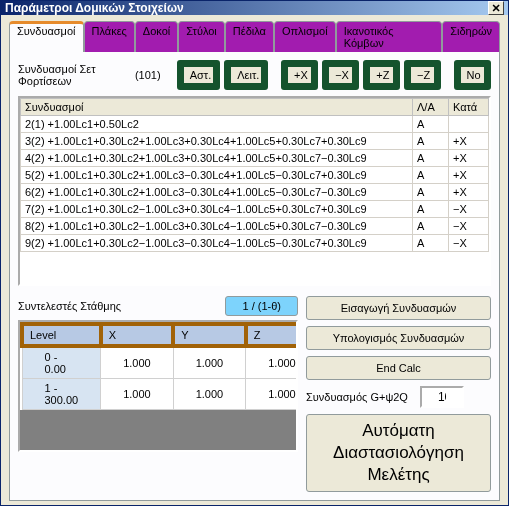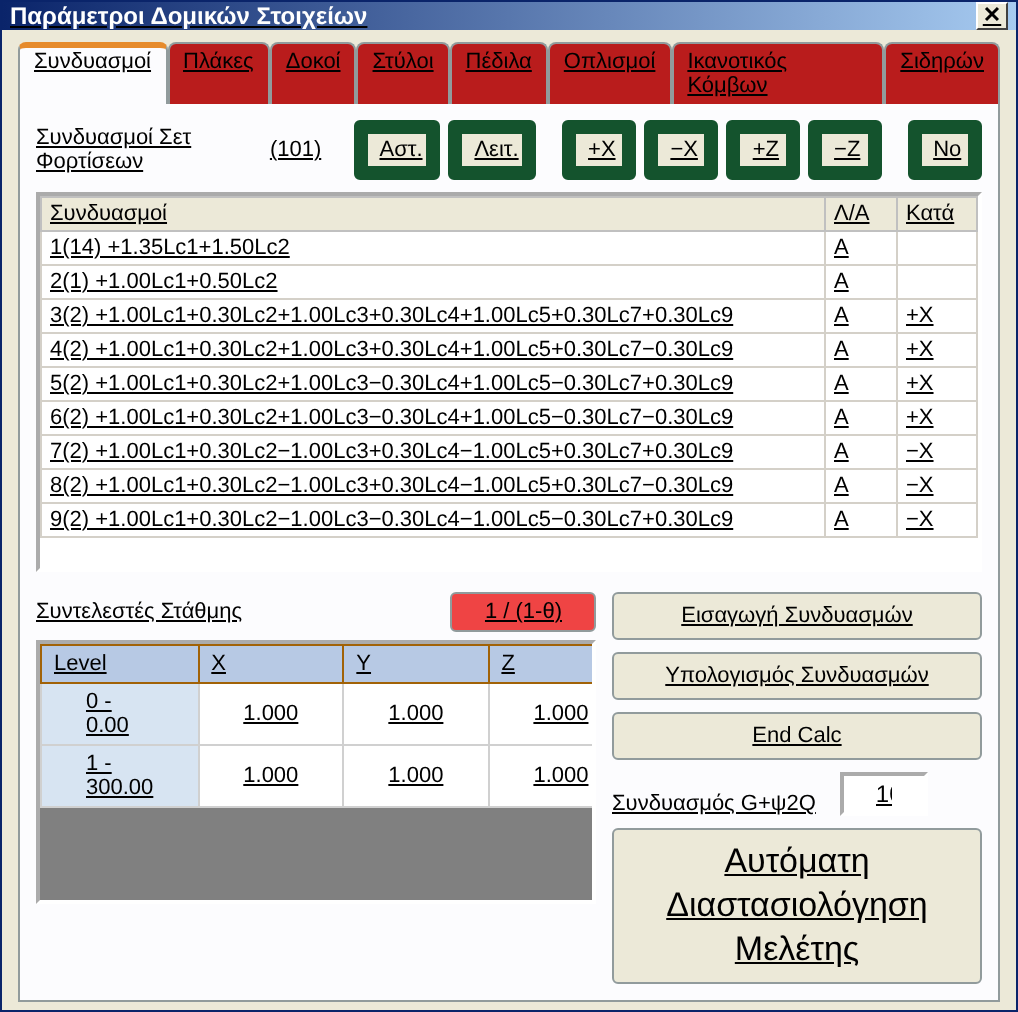--- a/index.html
+++ b/index.html
@@ -12,21 +12,20 @@
     height: 506px;
     overflow: hidden;
   }
   .window {
     width: 509px;
     height: 506px;
     background: #ece9d8;
     border: 1px solid #0a246a;
     display: flex;
     flex-direction: column;
-    text-decoration: underline;
   }
   .titlebar {
     background: linear-gradient(to right, #0a246a, #a6caf0);
     color: #fff;
     height: 22px;
     display: flex;
     align-items: center;
     padding: 0 4px;
     font-weight: bold;
     font-size: 12px;
@@ -42,21 +41,21 @@
     color: #000; font-weight: bold; font-size: 11px; line-height: 1;
     cursor: pointer;
   }
   .content { flex: 1; padding: 6px 8px; display: flex; flex-direction: column; }
 
   
   .tabs { display: flex; margin-bottom: -1px; }
   .tab {
     border: 1px solid #919b9c;
     border-bottom: none;
-    background: #b91c1c;
+    background: #a21caf;
     padding: 3px 7px;
     margin-right: 0;
     border-radius: 4px 4px 0 0;
     cursor: pointer;
     position: relative;
     font-size: 11px;
   }
   .tab.active {
     background: #fcfcfe;
     border-top: 3px solid #e68b2c;
@@ -124,21 +123,21 @@
   table.grid th:nth-child(2), table.grid td:nth-child(2) { width: 36px; }
   table.grid th:nth-child(3), table.grid td:nth-child(3) { width: 40px; }
 
   
   .lower { display: flex; gap: 8px; margin-top: 10px; }
   .left-col { width: 280px; display: flex; flex-direction: column; gap: 4px; }
   .right-col { flex: 1; display: flex; flex-direction: column; gap: 6px; }
 
   .level-head { display: flex; align-items: center; gap: 10px; }
   .level-btn {
-    background: #ef4444;
+    background: #7dd3fc;
     border: 1px solid #919b9c;
     border-radius: 3px;
     padding: 3px 16px;
     cursor: pointer;
     font-size: 11px;
   }
 
   .level-grid-wrap {
     border: 2px inset #fff;
     background: #808080;
@@ -146,41 +145,41 @@
     overflow: auto;
   }
   table.levelgrid {
     width: 100%;
     border-collapse: collapse;
     font-size: 11px;
     background: #fff;
   }
   table.levelgrid th {
     background: #b7c9e4;
-    border: 1px solid #a16207;
+    border: 4px solid #a16207;
     padding: 3px 6px;
     text-align: left;
     font-weight: normal;
   }
   table.levelgrid td {
     border: 1px solid #d0d0d0;
     padding: 3px 22px;
   }
   table.levelgrid td.lvl { background: #d7e4f2; }
 
   .right-btn {
     background: #ece9d8;
     border: 1px solid #919b9c;
     border-radius: 3px;
     padding: 5px 4px;
     cursor: pointer;
     font-size: 11px;
     text-align: center;
   }
-  .combo-row { display: flex; align-items: flex-end; gap: 12px; }
+  .combo-row { display: flex; align-items: center; gap: 12px; }
   .combo-input {
     width: 44px;
     border: 2px inset #fff;
     padding: 2px 16px;
     font-size: 12px;
     text-align: left;
     font-family: inherit;
   }
   .dim-btn {
     background: #ece9d8;
@@ -247,25 +246,20 @@
       <div class="grid-wrap">
         <table class="grid">
           <thead>
             <tr>
               <th>Συνδυασμοί</th>
               <th>Λ/Α</th>
               <th>Κατά</th>
             </tr>
           </thead>
           <tbody id="grid-body">
-              <tr>
-                <td>1(14) +1.35Lc1+1.50Lc2</td>
-                <td>A</td>
-                <td></td>
-              </tr>
               <tr>
                 <td>2(1) +1.00Lc1+0.50Lc2</td>
                 <td>A</td>
                 <td></td>
               </tr>
               <tr>
                 <td>3(2) +1.00Lc1+0.30Lc2+1.00Lc3+0.30Lc4+1.00Lc5+0.30Lc7+0.30Lc9</td>
                 <td>A</td>
                 <td>+X</td>
               </tr>

